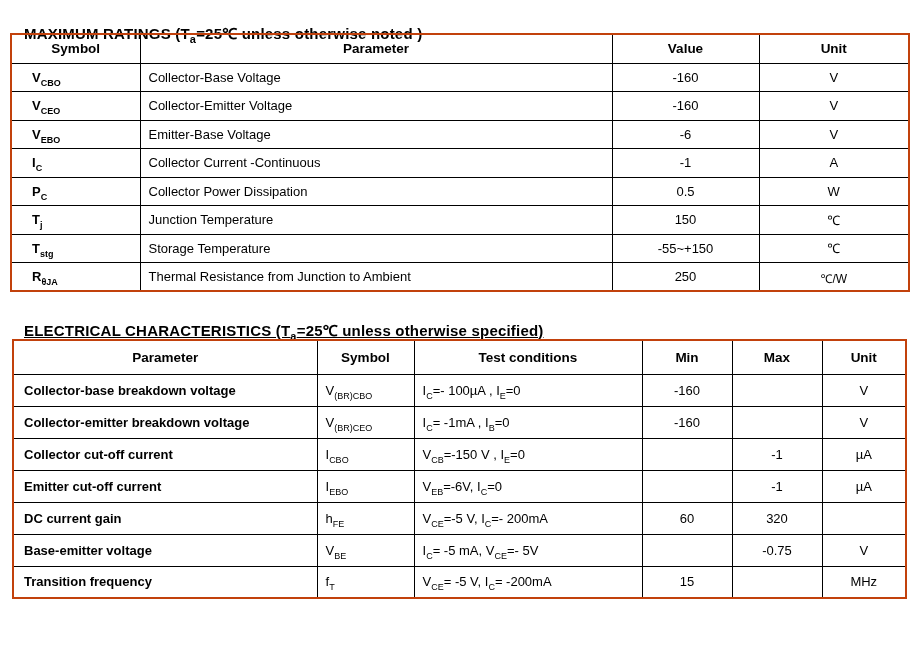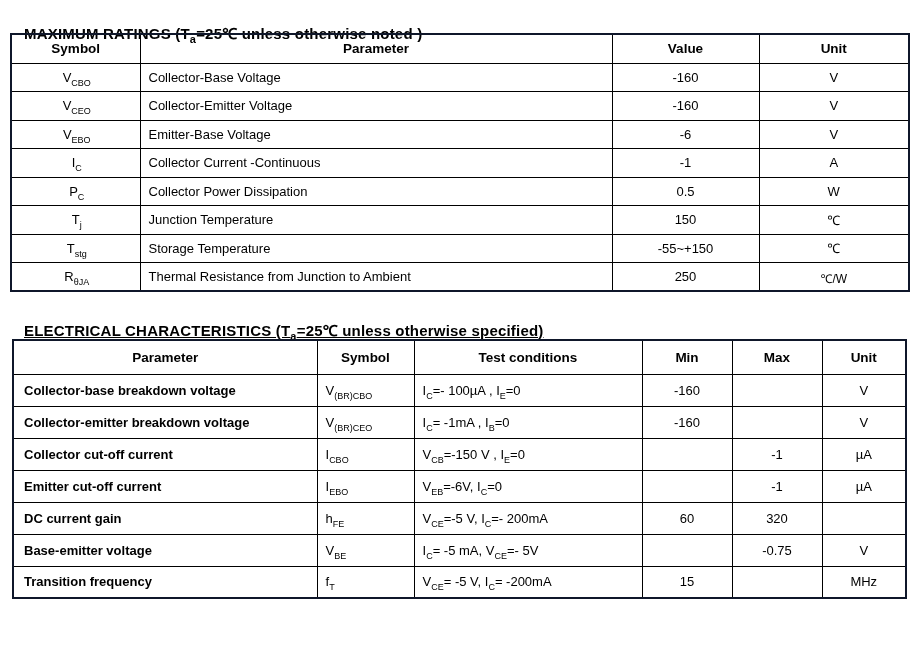--- a/index.html
+++ b/index.html
@@ -8,35 +8,35 @@
     font-family:"Liberation Sans", sans-serif;position:relative;overflow:hidden;
   }
   .sec-title{
     position:absolute;margin:16px;font-size:15px;font-weight:bold;letter-spacing:0.2px;white-space:nowrap;
   }
   .sec-title sub{font-size:11px;}
   #max-ratings-title{left:8px;top:7px;}
   #electrical-title{left:8px;top:304px;text-decoration:underline;}
   table{
     position:absolute;border-collapse:collapse;table-layout:fixed;
-    border:2px solid #0f172a;
+    border:2px solid #c2410c;
   }
   th,td{
     border:1px solid #000;font-size:13px;padding:0 8px;
     white-space:nowrap;overflow:hidden;vertical-align:middle;
   }
   th{font-weight:bold;text-align:center;font-size:13.5px;}
   sub{font-size:9px;line-height:0;}
   #max-ratings-table{left:10px;top:33px;width:898px;}
   #max-ratings-table thead tr{height:29px;}
   #max-ratings-table tbody tr{height:28.5px;}
   #electrical-table{left:12px;top:339px;width:893px;}
   #electrical-table thead tr{height:34px;}
   #electrical-table tbody tr{height:32px;}
-  .sym{font-weight:normal;padding-left:10px;text-align:center;}
+  .sym{font-weight:bold;padding-left:20px;text-align:left;}
   .center{text-align:center;}
   .left{text-align:left;}
   .param-bold{font-weight:bold;padding-left:10px;}
   #max-ratings-table tbody tr:last-child .unit-small{font-size:12px;padding-top:4px;}
 </style>
 </head>
 <body>
 
 <div>
 

